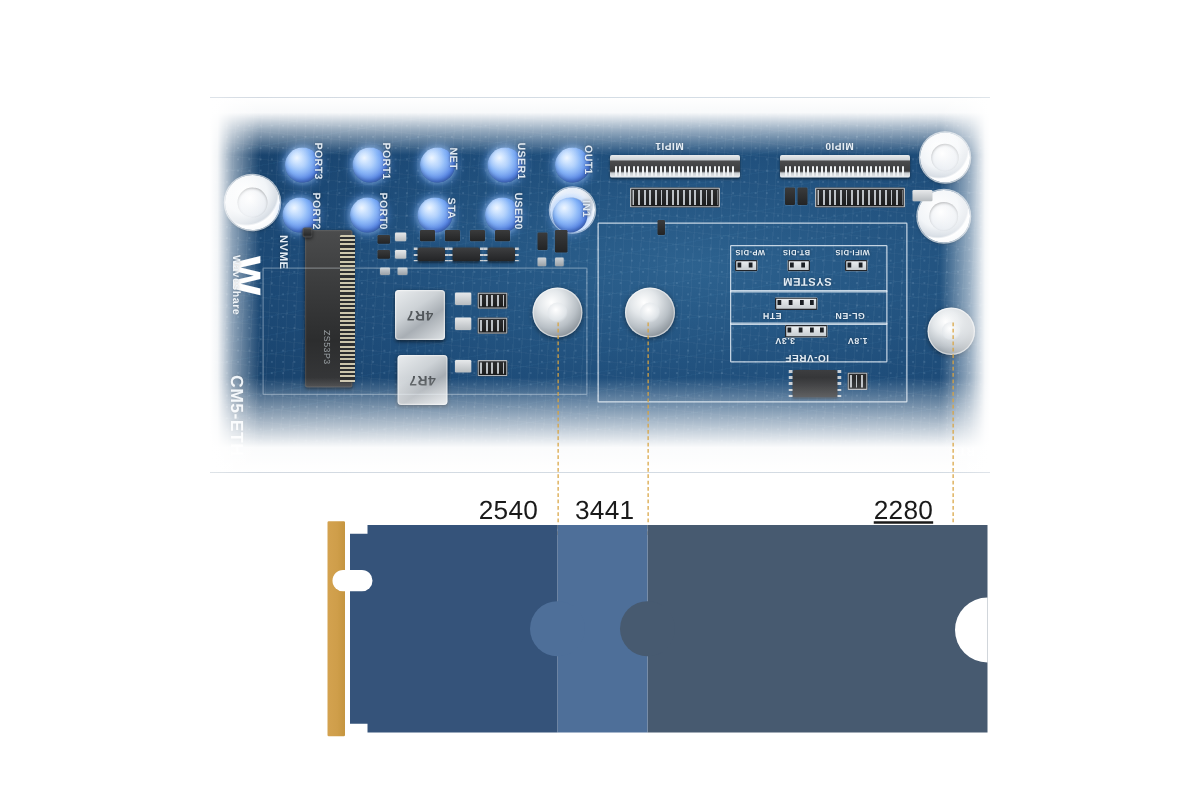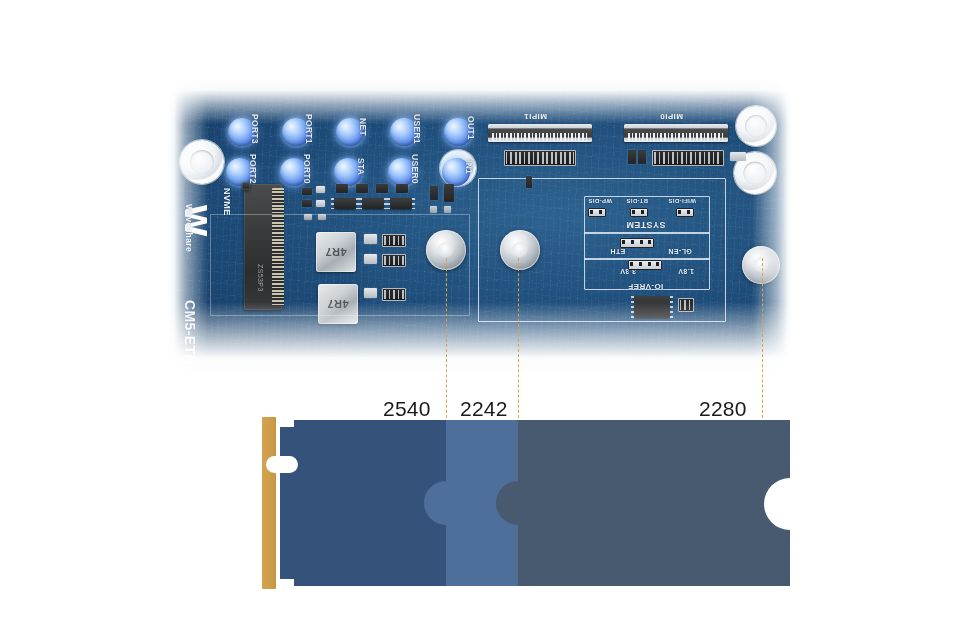--- a/index.html
+++ b/index.html
@@ -380,22 +380,22 @@
     <div class="fade bottom"></div>
     <div class="fade left"></div>
     <div class="fade right"></div>
   </div>
 
   <div class="dashline" style="left:446px;top:258px;height:170px;"></div>
   <div class="dashline" style="left:518px;top:258px;height:170px;"></div>
   <div class="dashline" style="left:762px;top:258px;height:170px;"></div>
 
   <div class="meas-label" style="left:383px;top:397px;">2540</div>
-  <div class="meas-label" style="left:460px;top:397px;">2242</div>
-  <div class="meas-label" style="left:699px;top:397px;">2280</div>
+  <div class="meas-label" style="left:460px;top:397px;">3441</div>
+  <div class="meas-label" style="left:699px;top:397px;text-decoration:underline;">2280</div>
 
   <div id="ssd">
 
     <div class="seg" style="left:256px;width:272px;background:#475a70;"></div>
 
     <div class="seg" style="left:184px;width:72px;background:#4e6f99;"></div>
 
     <div class="seg" style="left:18px;width:166px;background:#35537a;"></div>
 
     <div class="gold"></div>

